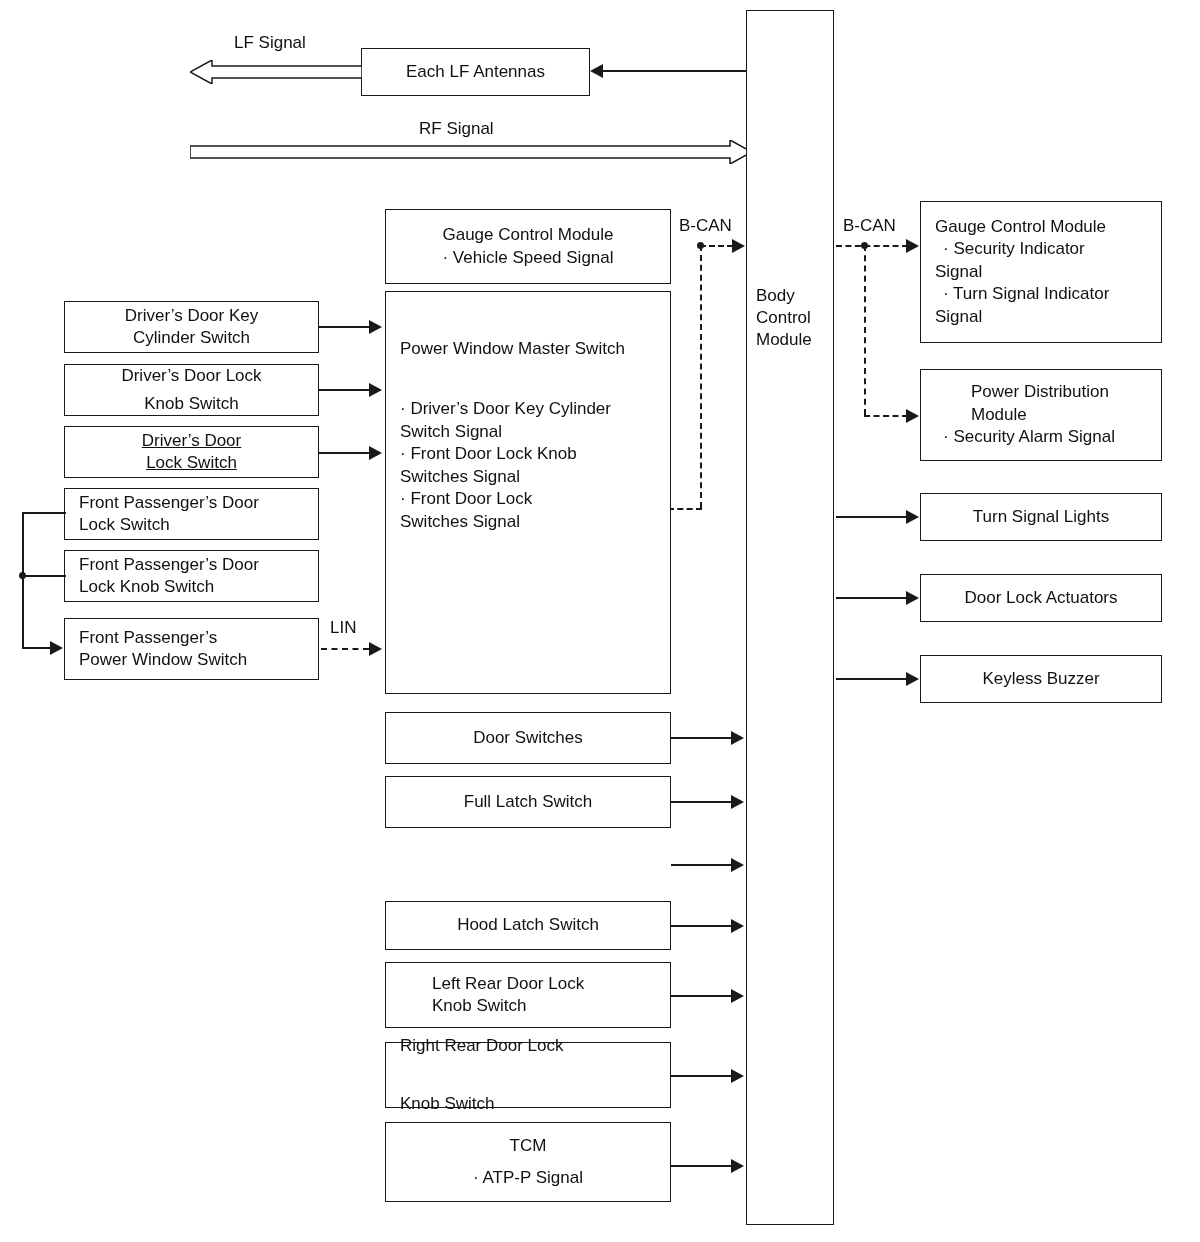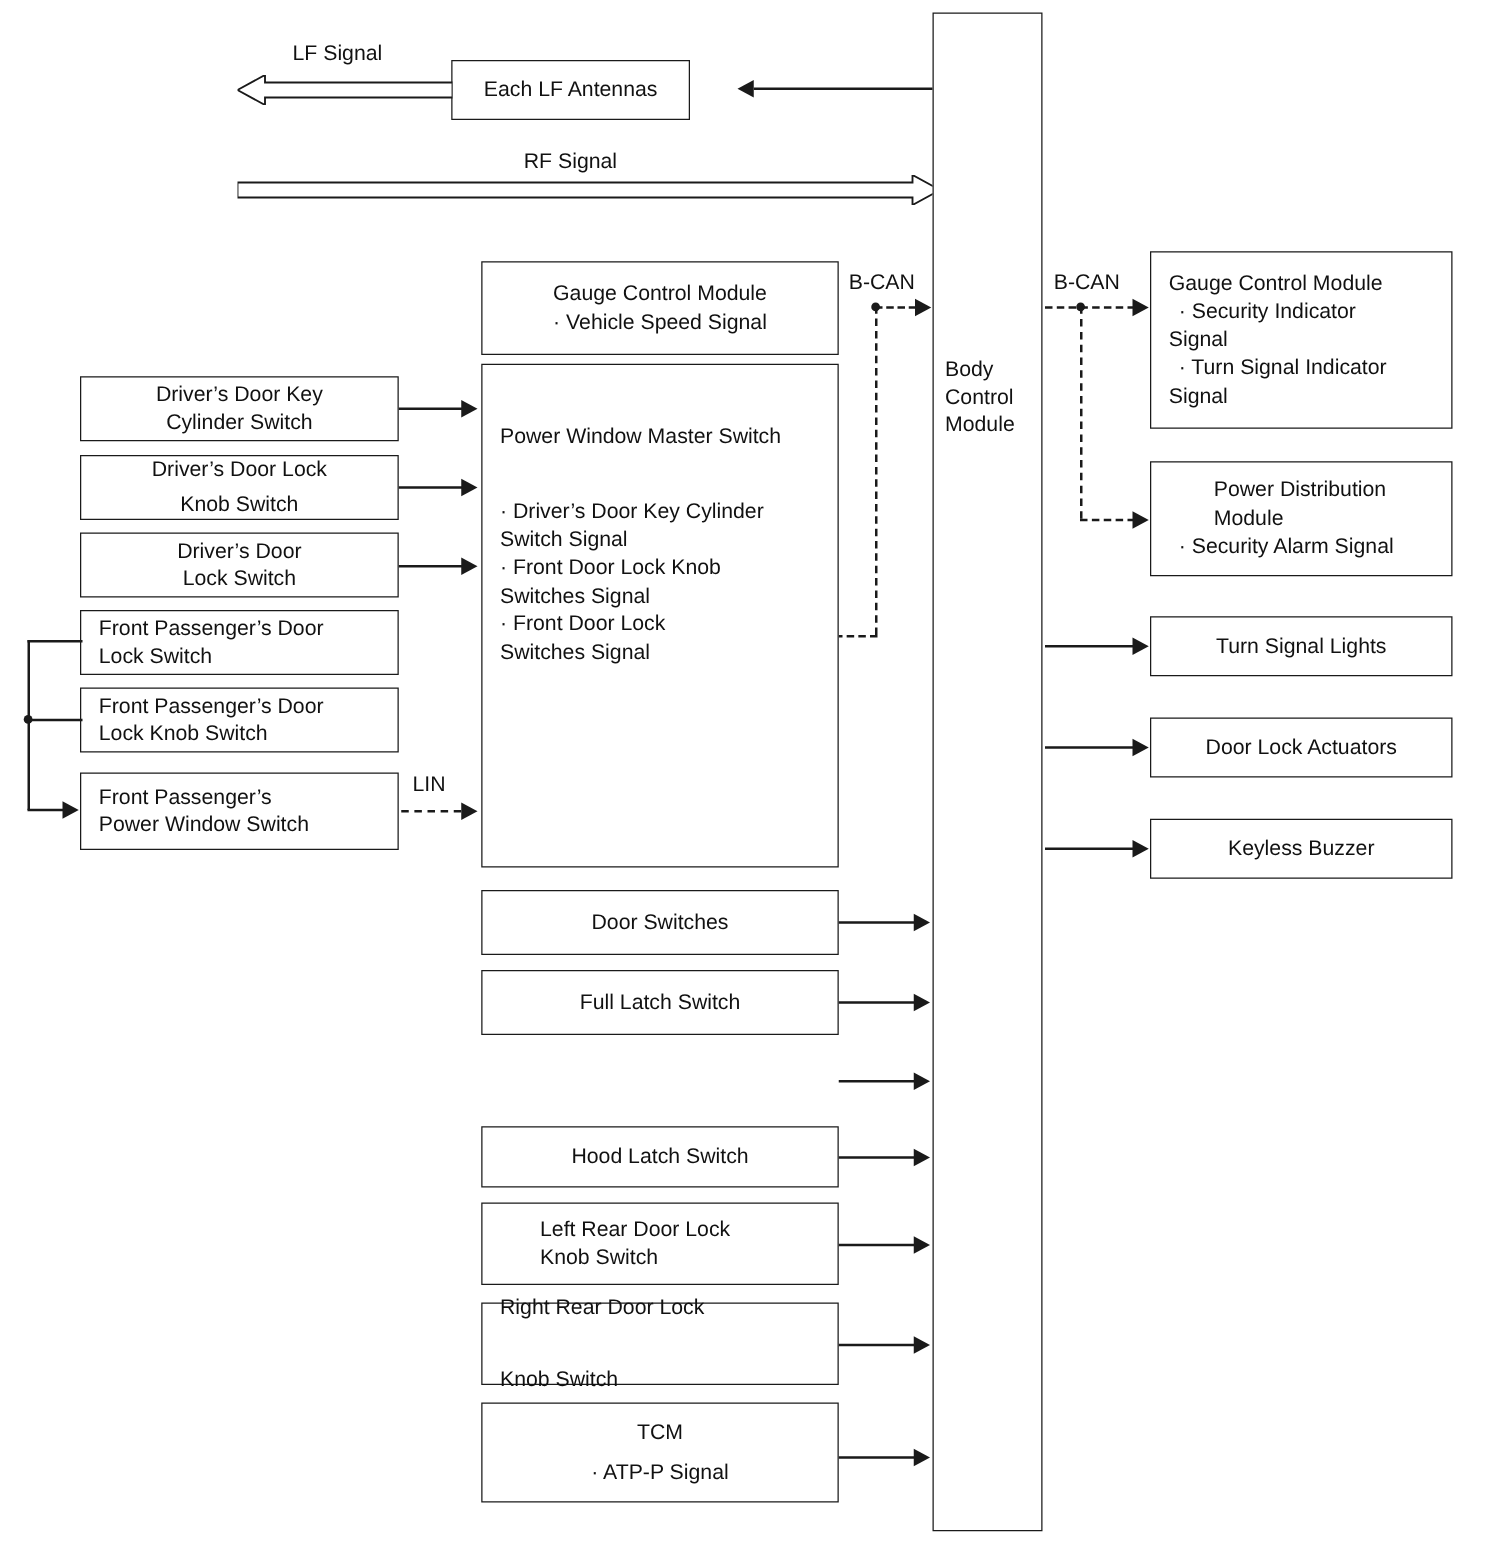--- a/index.html
+++ b/index.html
@@ -100,21 +100,21 @@
     line-height: 1.3;
     color: #111;
   }
 </style>
 </head>
 <body>
 
 <div id="canvas">
 
 
-  <div class="box center" style="left:361px; top:48px; width:191px; height:48px;">
+  <div class="box center" style="left:361px; top:48px; width:229px; height:48px;">
     <span class="line">Each LF Antennas</span>
   </div>
 
   <div class="label" style="left:234px; top:33px;">LF Signal</div>
 
   <div class="hollow" style="left:190px; top:60px;">
     <svg width="172" height="24" viewBox="0 0 172 24">
       <polygon points="0,12 22,0 22,6 172,6 172,18 22,18 22,24" fill="#ffffff" stroke="#1a1a1a" stroke-width="1.5" stroke-linejoin="miter"></polygon>
     </svg>
   </div>
@@ -198,21 +198,21 @@
   <div class="hline" style="left:319px; top:326px; width:52px;"></div>
   <div class="arrowhead arrow-right" style="left:369px; top:320px;"></div>
 
   <div class="box center" style="left:64px; top:364px; width:255px; height:52px;justify-content:space-between;">
     <span class="line">Driver’s Door Lock</span>
     <span class="line">Knob Switch</span>
   </div>
   <div class="hline" style="left:319px; top:389px; width:52px;"></div>
   <div class="arrowhead arrow-right" style="left:369px; top:383px;"></div>
 
-  <div class="box center" style="left:64px; top:426px; width:255px; height:52px;">
+  <div class="box center" style="left:64px; top:426px; width:255px; height:52px;text-decoration:underline;">
     <span class="line">Driver’s Door</span>
     <span class="line">Lock Switch</span>
   </div>
   <div class="hline" style="left:319px; top:452px; width:52px;"></div>
   <div class="arrowhead arrow-right" style="left:369px; top:446px;"></div>
 
   <div class="box left" style="left:64px; top:488px; width:255px; height:52px;">
     <span class="line">Front Passenger’s Door</span>
     <span class="line">Lock Switch</span>
   </div>

